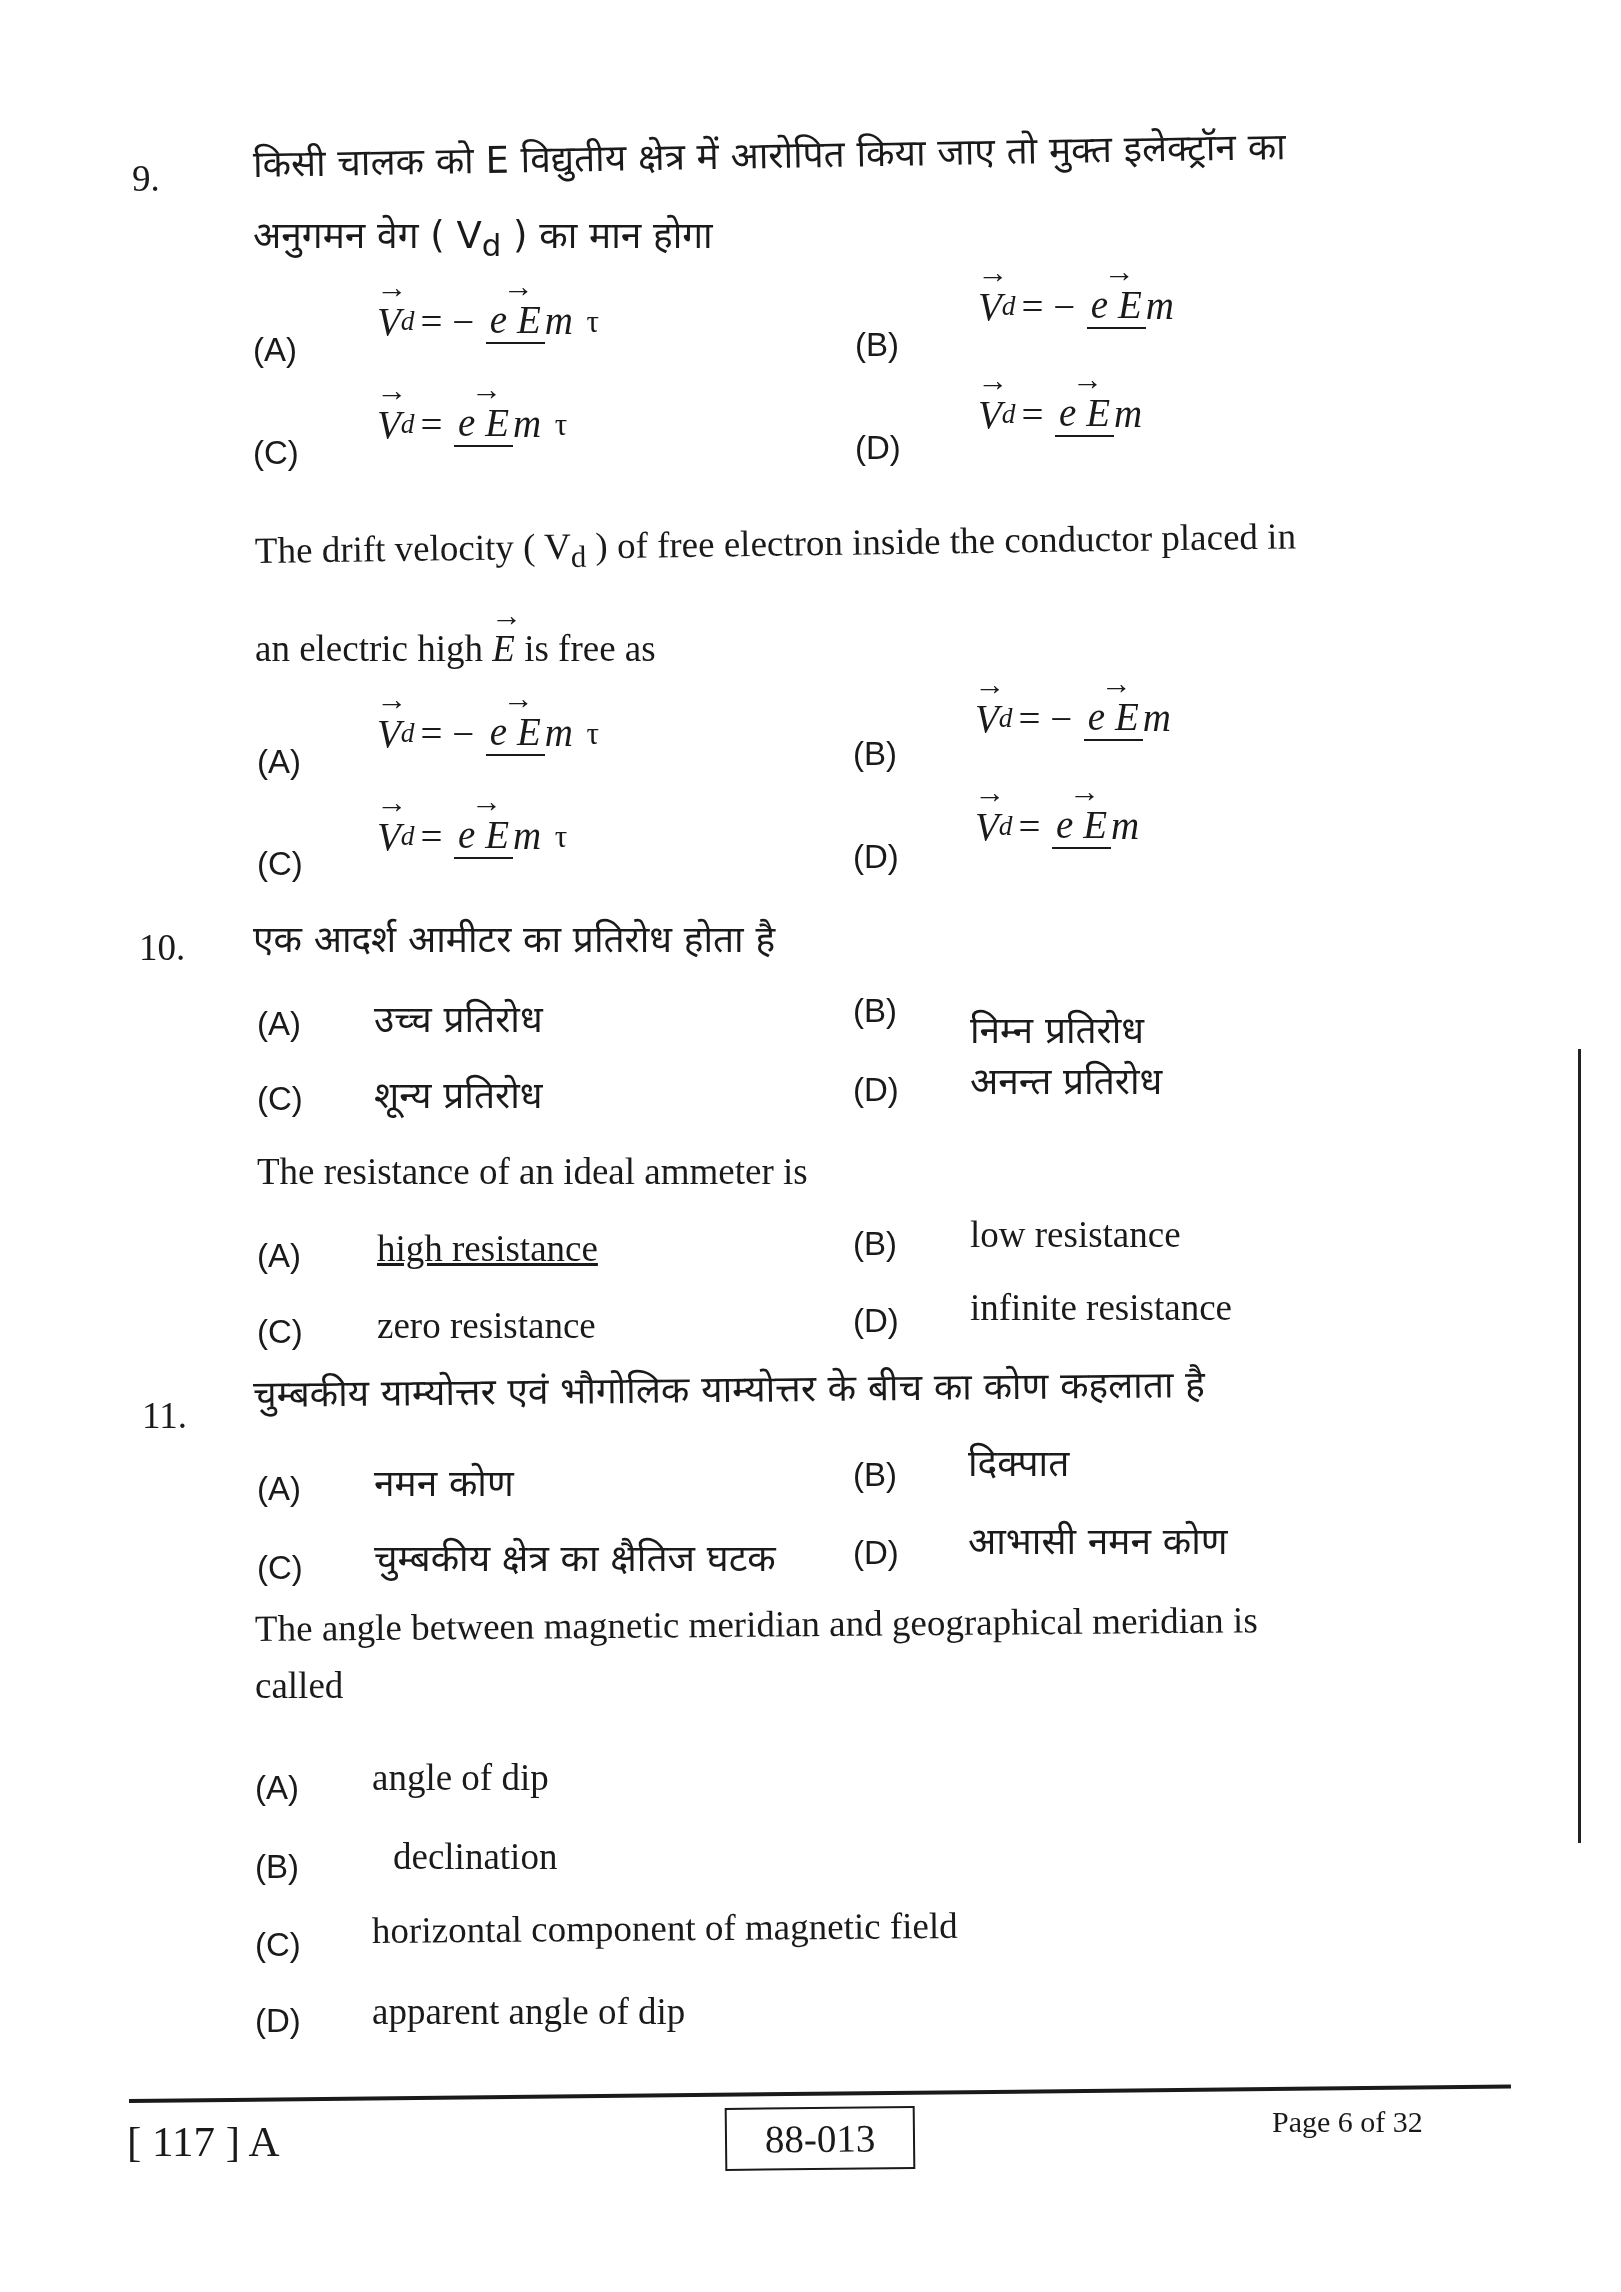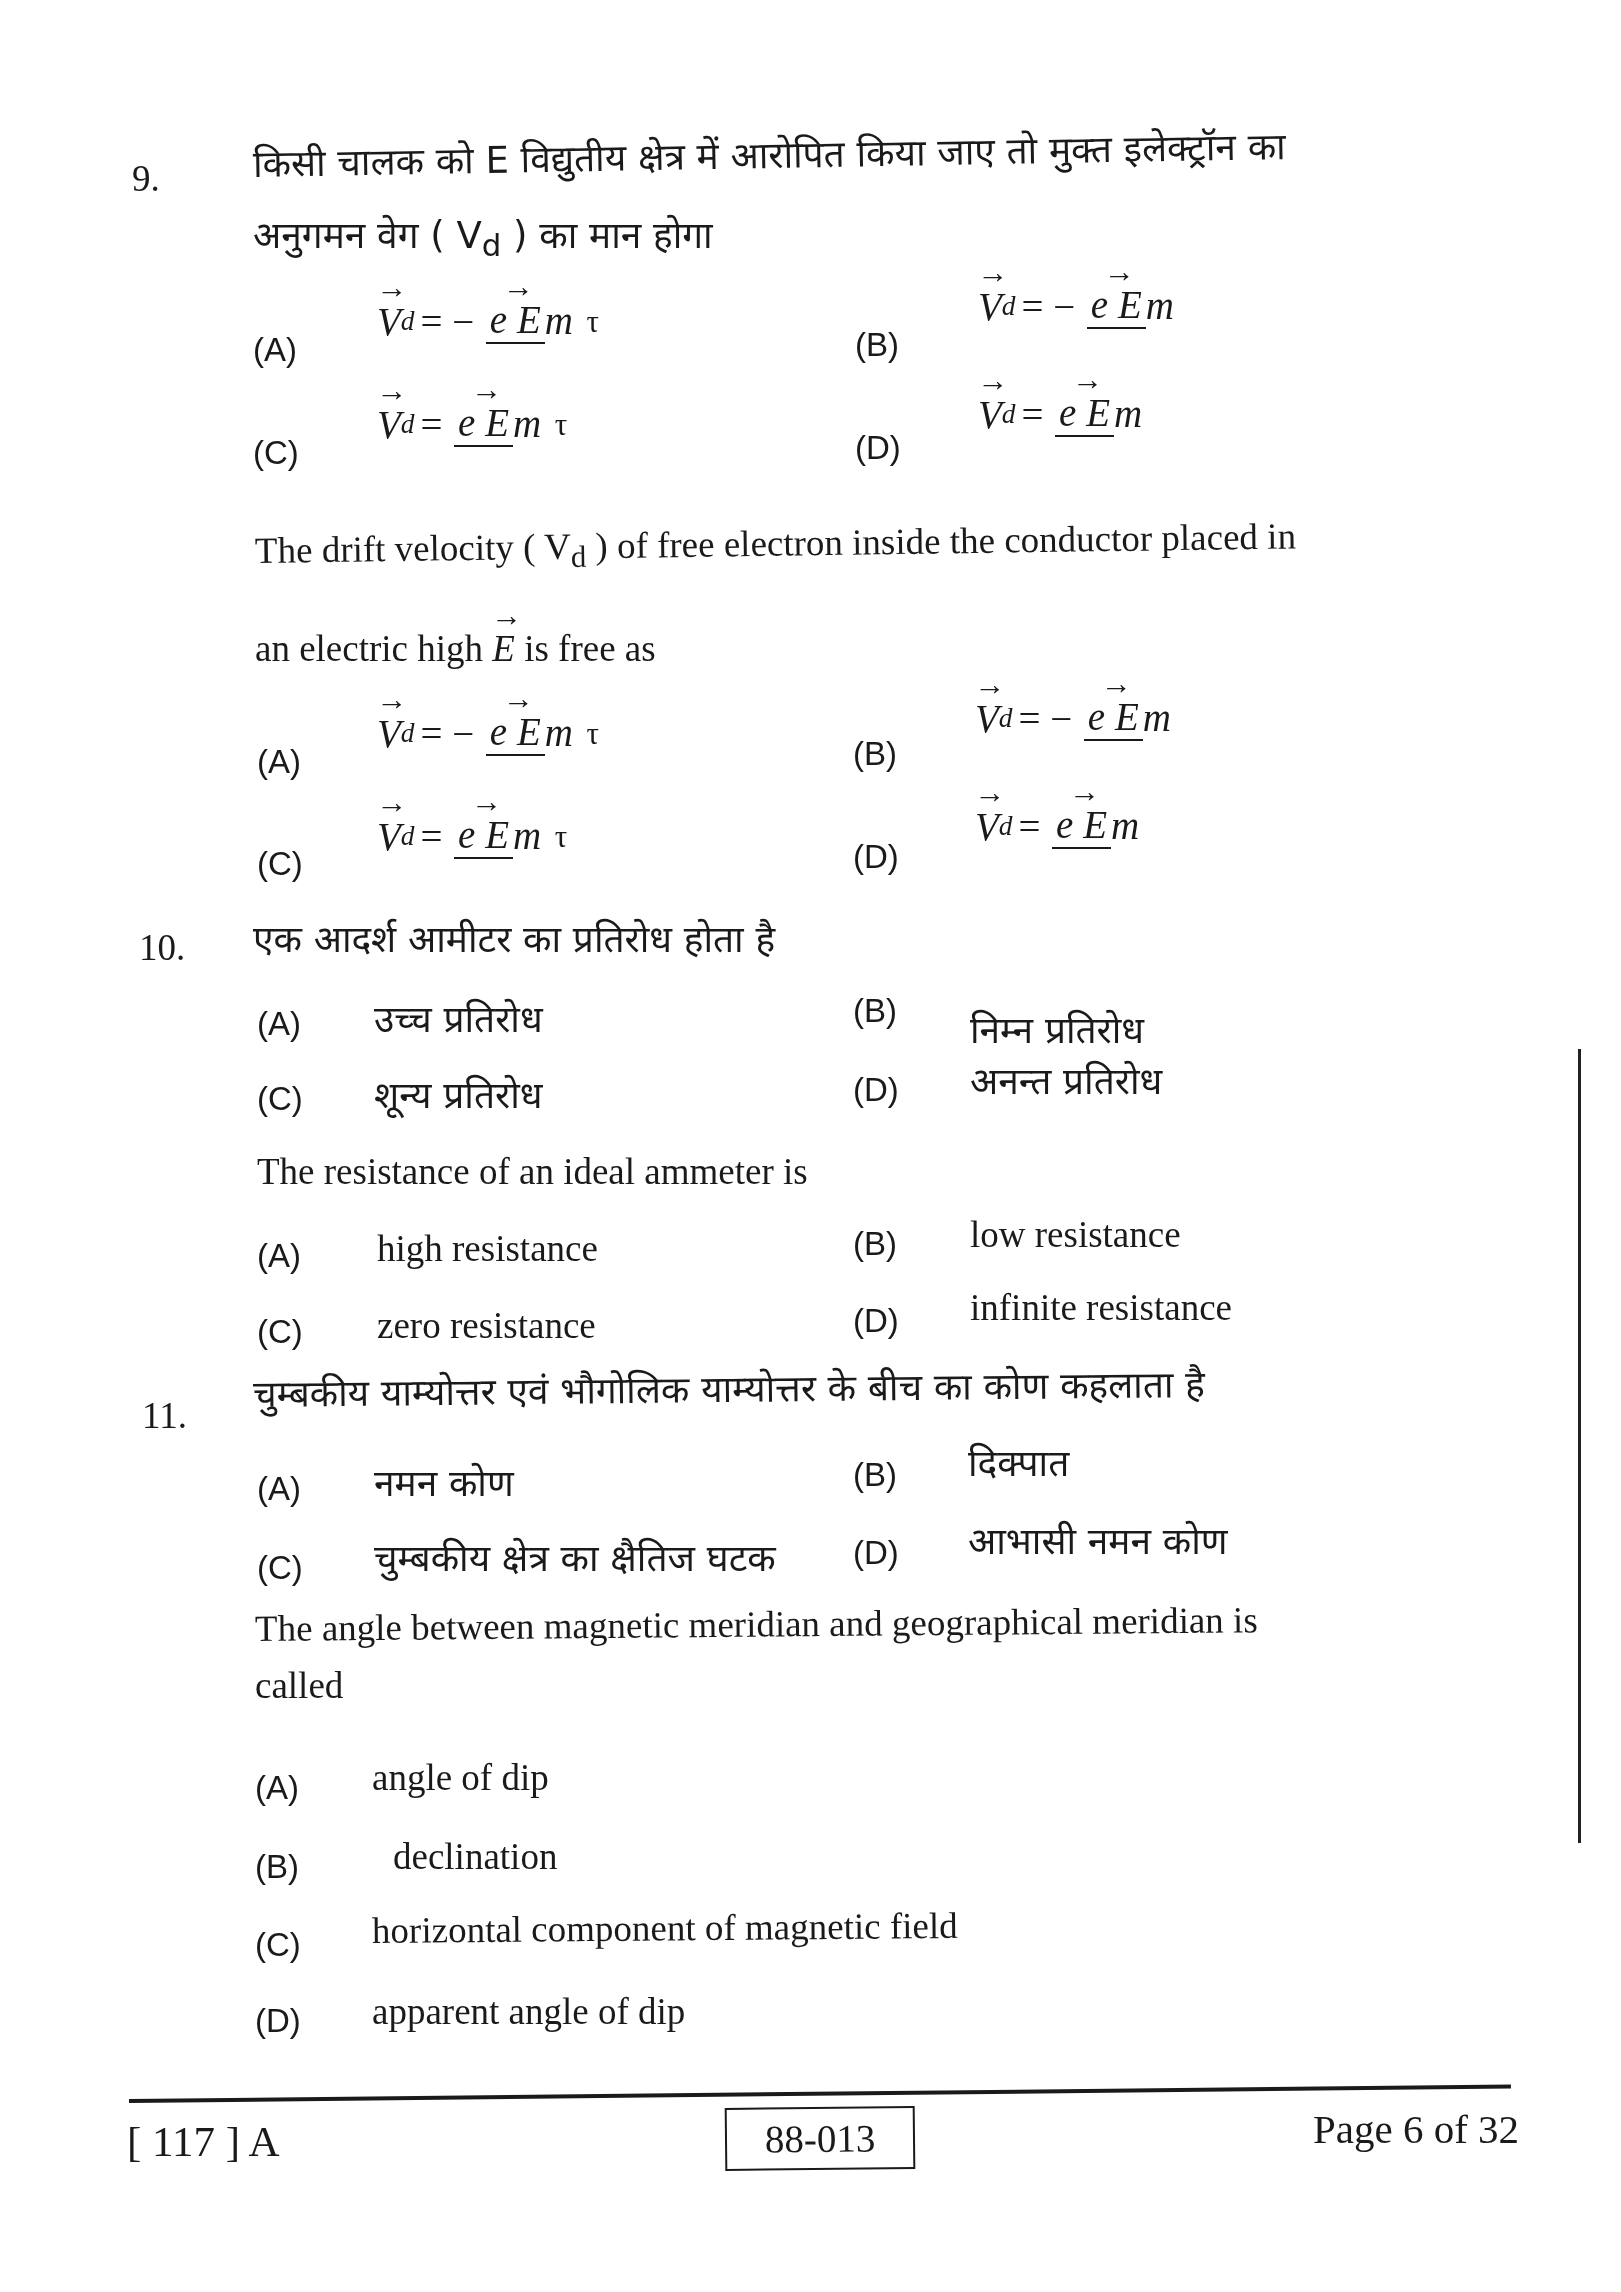--- a/index.html
+++ b/index.html
@@ -131,21 +131,21 @@
 <div class="abs hindi" style="left:374px;top:992px;">उच्च प्रतिरोध</div>
 <div class="abs opt-label" style="left:853px;top:992px;">(B)</div>
 <div class="abs hindi" style="left:970px;top:975px;margin-top:28px;">निम्न प्रतिरोध</div>
 <div class="abs opt-label" style="left:257px;top:1080px;">(C)</div>
 <div class="abs hindi" style="left:374px;top:1068px;">शून्य प्रतिरोध</div>
 <div class="abs opt-label" style="left:853px;top:1071px;">(D)</div>
 <div class="abs hindi" style="left:970px;top:1054px;">अनन्त प्रतिरोध</div>
 
 <div class="abs eng" style="left:257px;top:1150px;">The resistance of an ideal ammeter is</div>
 <div class="abs opt-label" style="left:257px;top:1237px;">(A)</div>
-<div class="abs eng" style="left:377px;top:1227px;">high resistance</div>
+<div class="abs eng" style="left:377px;top:1227px;text-decoration:underline;">high resistance</div>
 <div class="abs opt-label" style="left:853px;top:1225px;">(B)</div>
 <div class="abs eng" style="left:970px;top:1213px;">low resistance</div>
 <div class="abs opt-label" style="left:257px;top:1313px;">(C)</div>
 <div class="abs eng" style="left:377px;top:1304px;">zero resistance</div>
 <div class="abs opt-label" style="left:853px;top:1302px;">(D)</div>
 <div class="abs eng" style="left:970px;top:1286px;">infinite resistance</div>
 
 <div class="abs qnum" style="left:142px;top:1394px;">11.</div>
 <div class="abs hindi" style="left:253px;top:1367px;transform:rotate(-0.6deg);transform-origin:left;">चुम्बकीय याम्योत्तर एवं भौगोलिक याम्योत्तर के बीच का कोण कहलाता है</div>
 <div class="abs opt-label" style="left:257px;top:1470px;">(A)</div>
@@ -169,14 +169,14 @@
 <div class="abs opt-label" style="left:255px;top:2002px;">(D)</div>
 <div class="abs eng" style="left:372px;top:1990px;">apparent angle of dip</div>
 
 <div class="right-line"></div>
 
 <div class="rule"></div>
 <div class="abs" style="left:127px;top:2117px;font-size:43px;">[ 117 ] A</div>
 <div class="code-box">
     <span>88-013</span>
   </div>
-<div class="abs" style="left:1313px;top:2105px;font-size:41px;">Page 6 of 32</div>
+<div class="abs" style="left:1272px;top:2105px;font-size:30px;">Page 6 of 32</div>
 
 
 </body></html>

